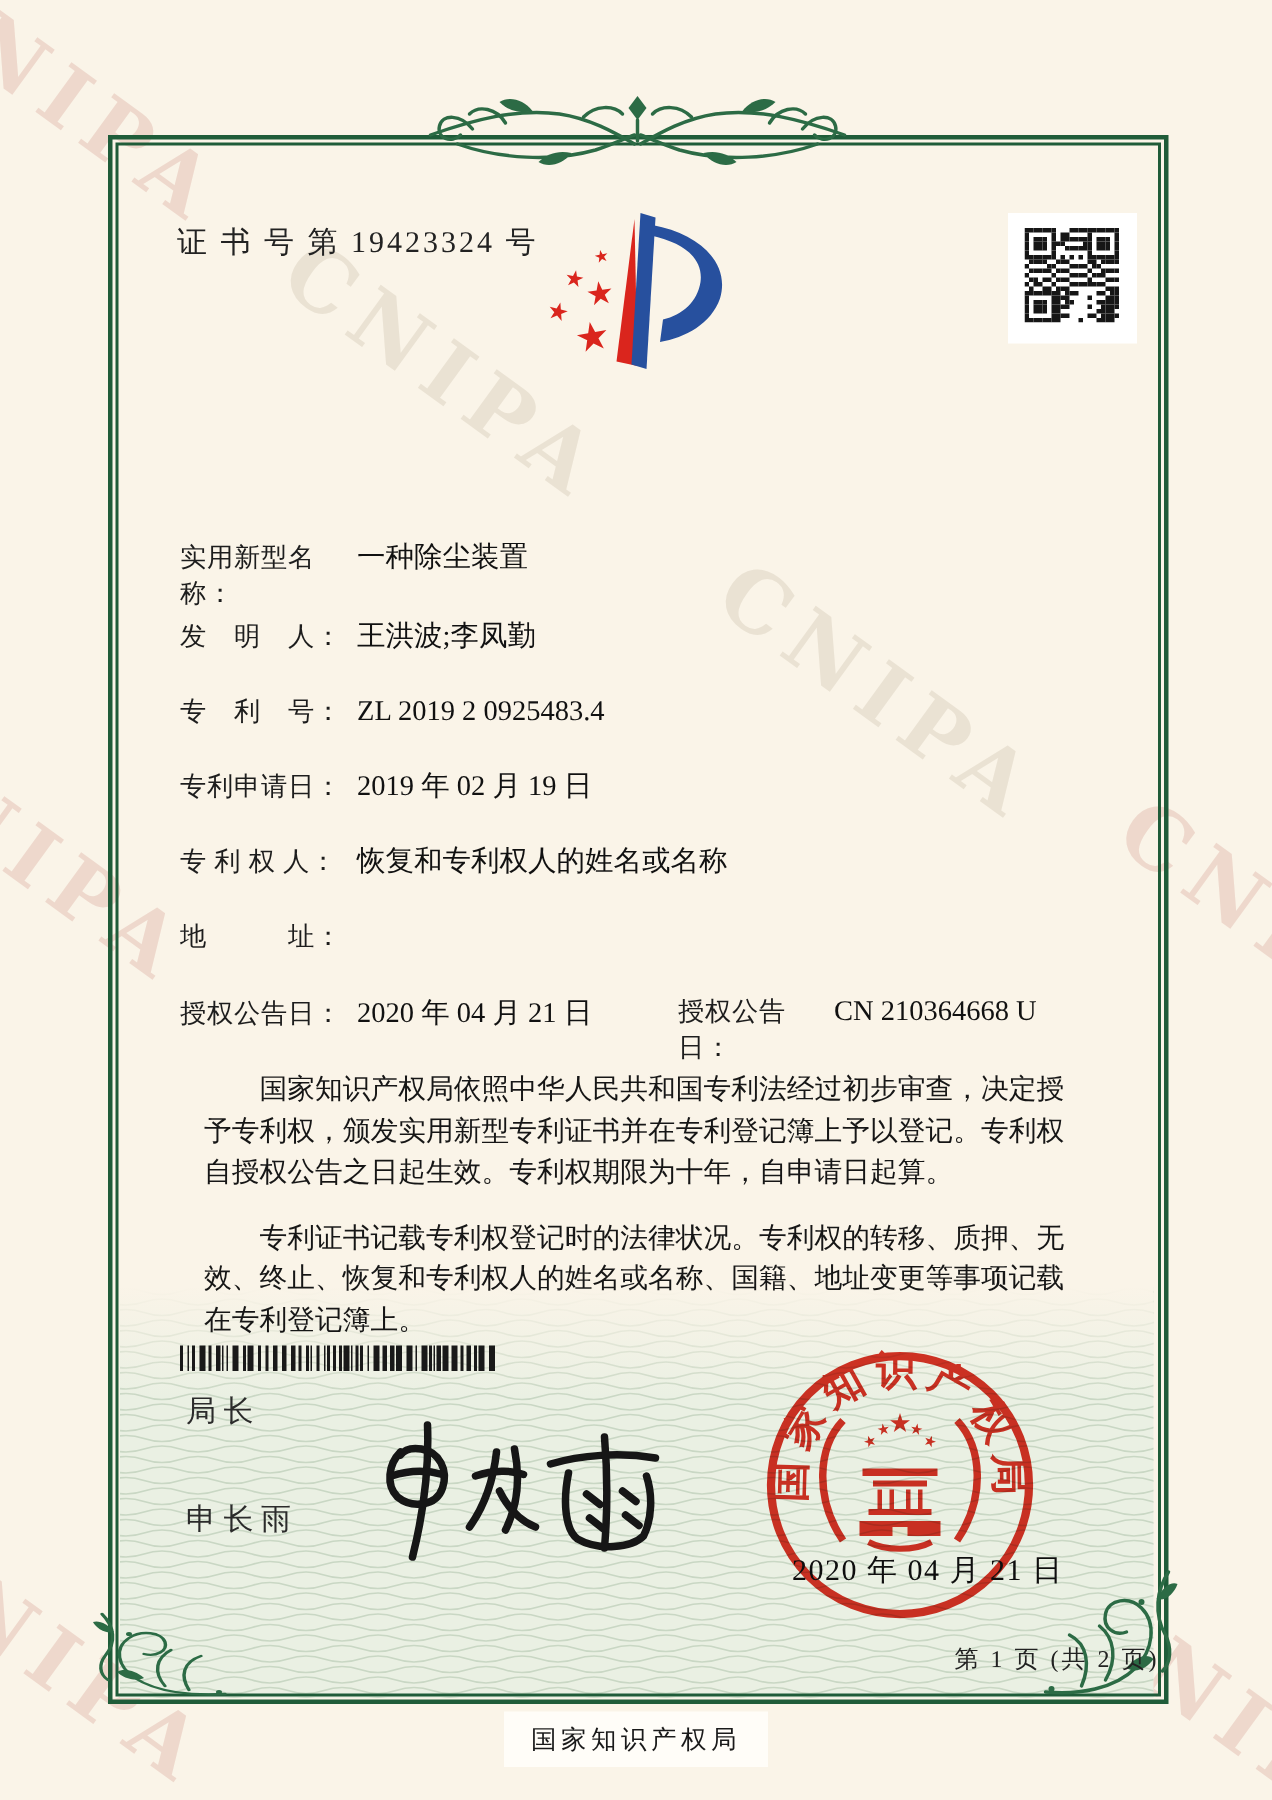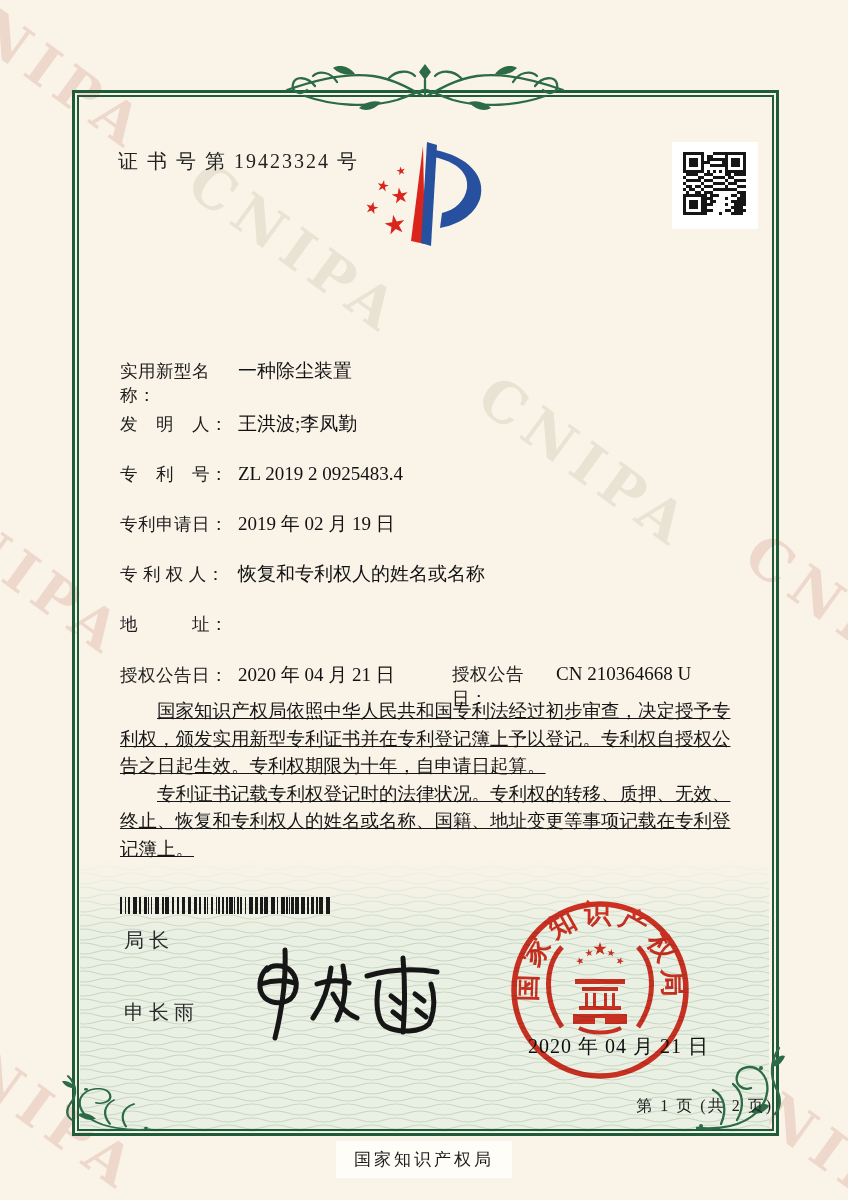--- a/index.html
+++ b/index.html
@@ -32,21 +32,21 @@
 
   .certno{left:118px;top:148px;font-size:20px;letter-spacing:2px;color:#222;}
   .title{left:76px;top:250px;width:697px;text-align:center;font-size:44px;font-weight:bold;
          letter-spacing:4px;color:#141414;}
 
   .row{position:absolute;left:120px;display:flex;align-items:baseline;z-index:6;}
   .row .lbl{display:inline-block;width:118px;font-size:17.5px;letter-spacing:0.5px;color:#1d1d1d;flex:none;}
   .row .val{font-size:19px;color:#111;}
 
   .bodytext{left:120px;top:698px;width:614px;font-size:18.5px;line-height:27.5px;color:#161616;z-index:6;}
-  .bodytext p{margin:0;text-indent:2em;text-decoration:underline;}
+  .bodytext p{margin:16px;text-indent:2em;}
 
   .barcode{left:120px;top:897px;width:212px;height:17px;display:flex;z-index:6;}
   .barcode i{display:block;height:100%;background:#191919;flex:none;}
 
   .official{left:124px;font-family:"Liberation Sans","DejaVu Sans",sans-serif;
             font-size:20px;letter-spacing:5px;color:#2b2b2b;z-index:6;}
 
   .sig{left:245px;top:946px;z-index:7;}
   .sig path{fill:none;stroke:#161616;stroke-width:5;stroke-linecap:round;stroke-linejoin:round;}
 

